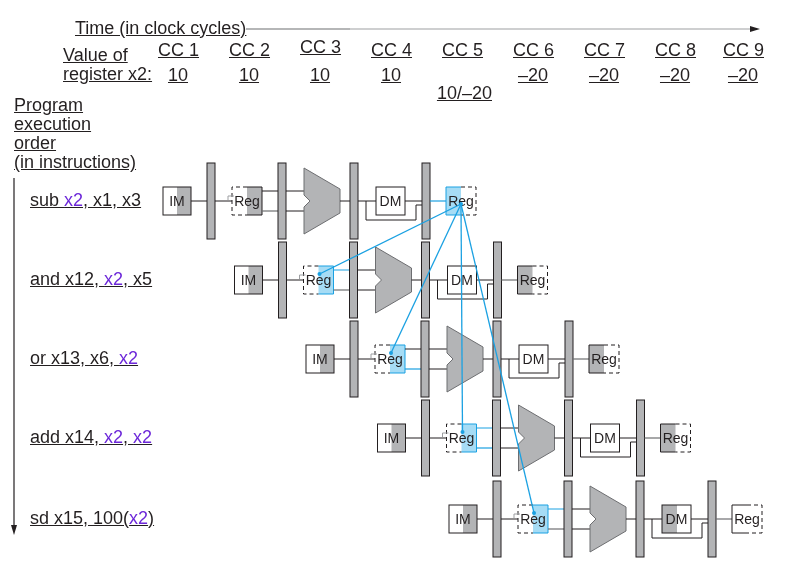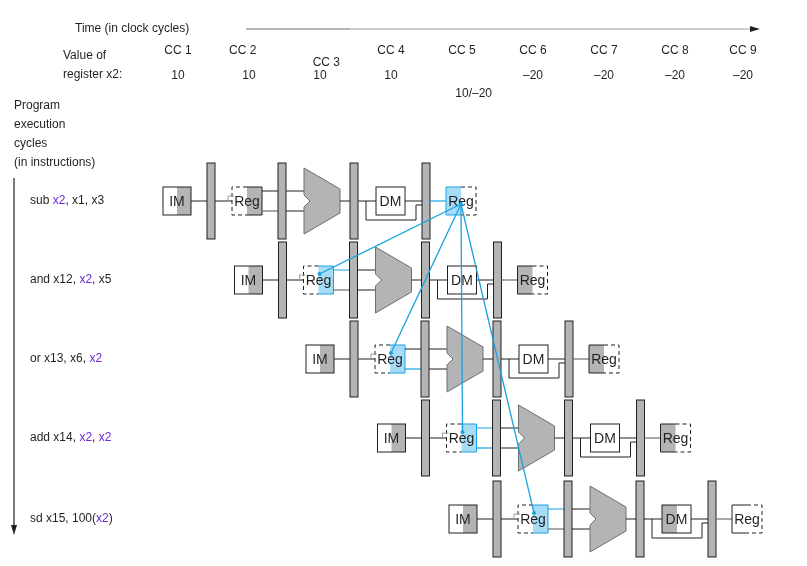--- a/index.html
+++ b/index.html
@@ -1,32 +1,32 @@
 <!DOCTYPE html>
 <html><head>
 <meta charset="utf-8">
 <style>
   html, body { margin: 0; padding: 0; background: #ffffff; }
   body { width: 807px; height: 566px; position: relative; overflow: hidden;
          font-family: "Liberation Sans", sans-serif; color: #231f20; }
-  .txt { position: absolute; font-size: 12px; white-space: nowrap; line-height: 16px; }
+  .txt { position: absolute; font-size: 18px; white-space: nowrap; line-height: 16px; text-decoration: underline; }
   .hl { color: #6d28d9; }
   #diagram { position: absolute; left: 0; top: 0; }
   .lbl { font-family: "Liberation Sans", sans-serif; font-size: 14px; fill: #231f20; }
 </style>
 </head>
 <body>
 
 <div class="txt" style="left:75px;top:20px;">Time (in clock cycles)</div>
 <div class="txt" style="left:63px;top:47px;">Value of</div>
 <div class="txt" style="left:63px;top:66px;">register x2:</div>
 <div id="cc-row">
     <div class="txt" style="left: 158px; width: 40px; text-align: center; top: 42px;">CC 1</div>
     <div class="txt" style="left: 229px; width: 40px; text-align: left; top: 42px;">CC 2</div>
-    <div class="txt" style="left: 300px; width: 40px; text-align: right; top: 54px;">CC 3</div>
+    <div class="txt" style="left: 300px; width: 40px; text-align: right; top: 39px;">CC 3</div>
     <div class="txt" style="left: 371px; width: 40px; text-align: center; top: 42px;">CC 4</div>
     <div class="txt" style="left: 442px; width: 40px; text-align: center; top: 42px;">CC 5</div>
     <div class="txt" style="left: 513px; width: 40px; text-align: center; top: 42px;">CC 6</div>
     <div class="txt" style="left: 584px; width: 40px; text-align: center; top: 42px;">CC 7</div>
     <div class="txt" style="left: 655px; width: 40px; text-align: center; top: 42px;">CC 8</div>
     <div class="txt" style="left: 723px; width: 40px; text-align: center; top: 42px;">CC 9</div>
   </div>
 <div id="val-row">
     <div class="txt" style="left: 148px; width: 60px; text-align: center; top: 67px;">10</div>
     <div class="txt" style="left: 219px; width: 60px; text-align: center; top: 67px;">10</div>
@@ -34,21 +34,21 @@
     <div class="txt" style="left: 361px; width: 60px; text-align: center; top: 67px;">10</div>
     <div class="txt" style="left: 432px; width: 60px; text-align: right; top: 85px;">10/–20</div>
     <div class="txt" style="left: 503px; width: 60px; text-align: center; top: 67px;">–20</div>
     <div class="txt" style="left: 574px; width: 60px; text-align: center; top: 67px;">–20</div>
     <div class="txt" style="left: 645px; width: 60px; text-align: center; top: 67px;">–20</div>
     <div class="txt" style="left: 713px; width: 60px; text-align: center; top: 67px;">–20</div>
   </div>
 
 <div class="txt" style="left:14px;top:97px;">Program</div>
 <div class="txt" style="left:14px;top:116px;">execution</div>
-<div class="txt" style="left:14px;top:135px;">cycles</div>
+<div class="txt" style="left:14px;top:135px;">order</div>
 <div class="txt" style="left:14px;top:154px;">(in instructions)</div>
 
 <div id="instr-list">
     <div class="txt" style="left: 30px; top: 192px;"><span>sub </span><span class="hl">x2</span><span>, x1, x3</span></div>
     <div class="txt" style="left: 30px; top: 271px;"><span>and x12, </span><span class="hl">x2</span><span>, x5</span></div>
     <div class="txt" style="left: 30px; top: 350px;"><span>or x13, x6, </span><span class="hl">x2</span></div>
     <div class="txt" style="left: 30px; top: 429px;"><span>add x14, </span><span class="hl">x2</span><span>, </span><span class="hl">x2</span></div>
     <div class="txt" style="left: 30px; top: 510px;"><span>sd x15, 100(</span><span class="hl">x2</span><span>)</span></div>
   </div>
 

